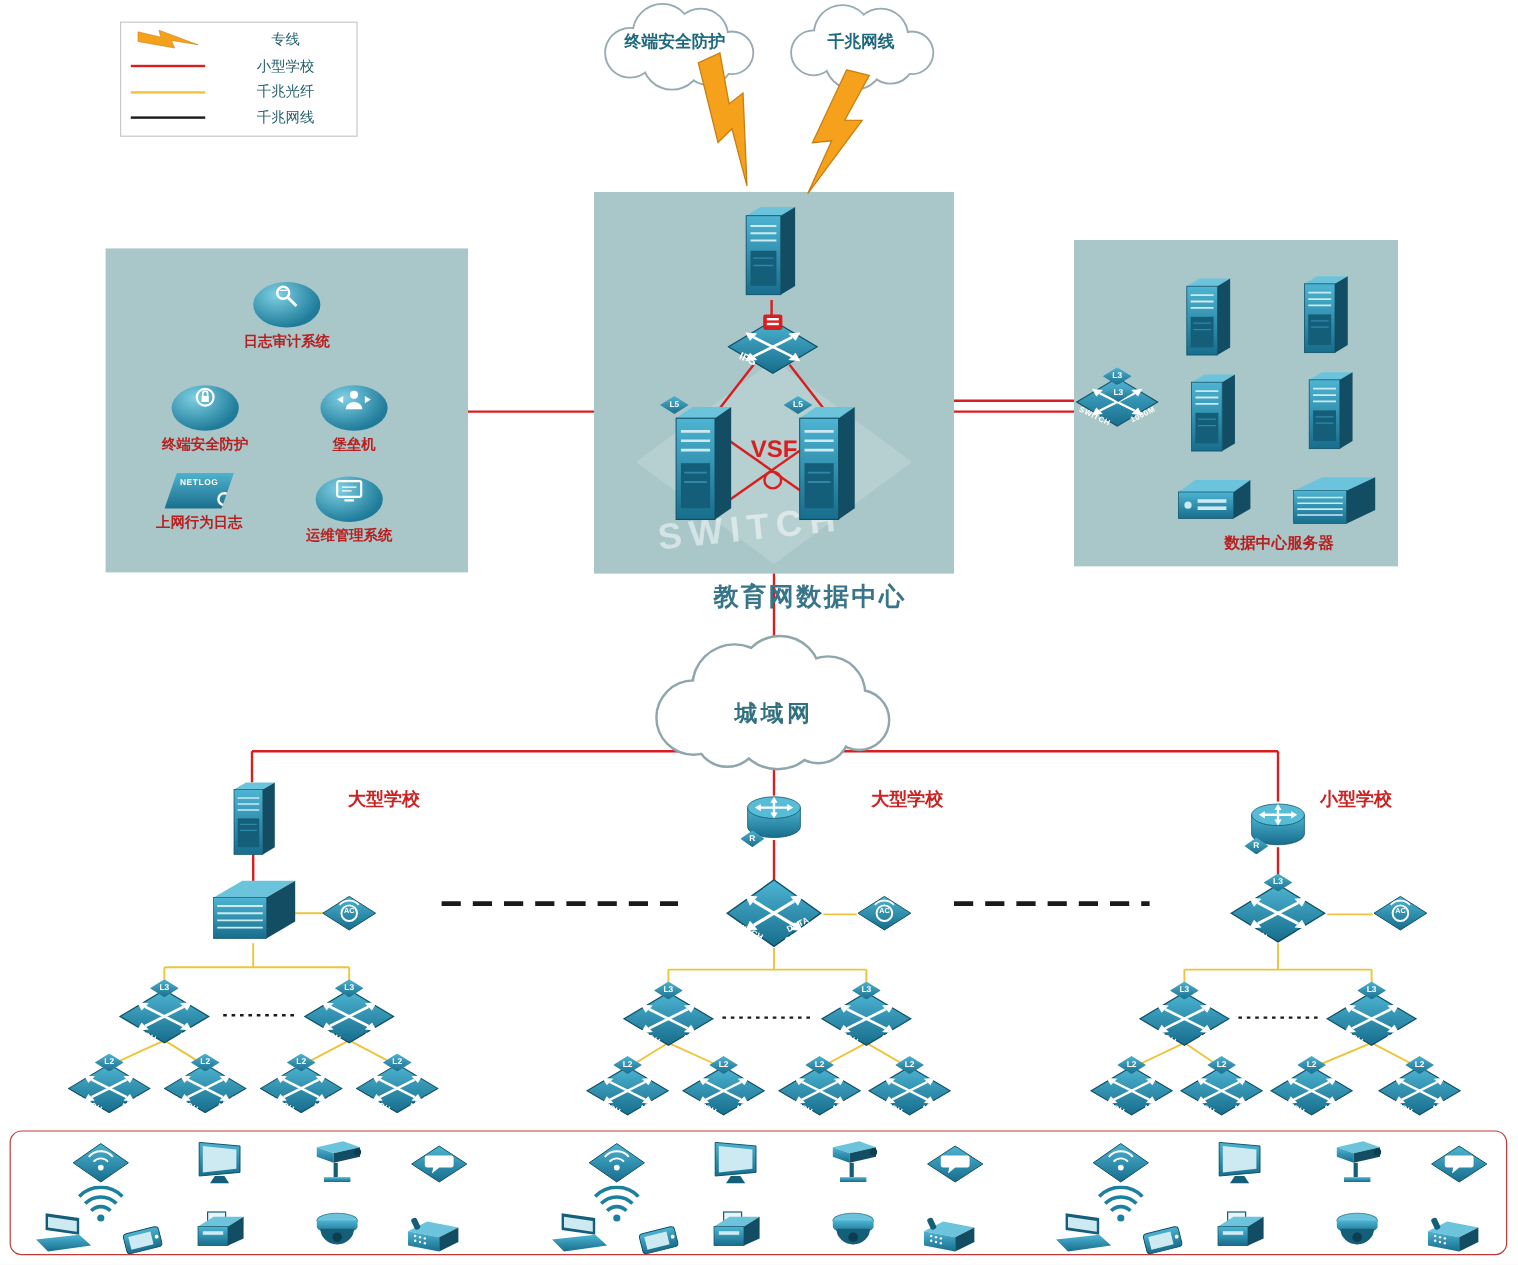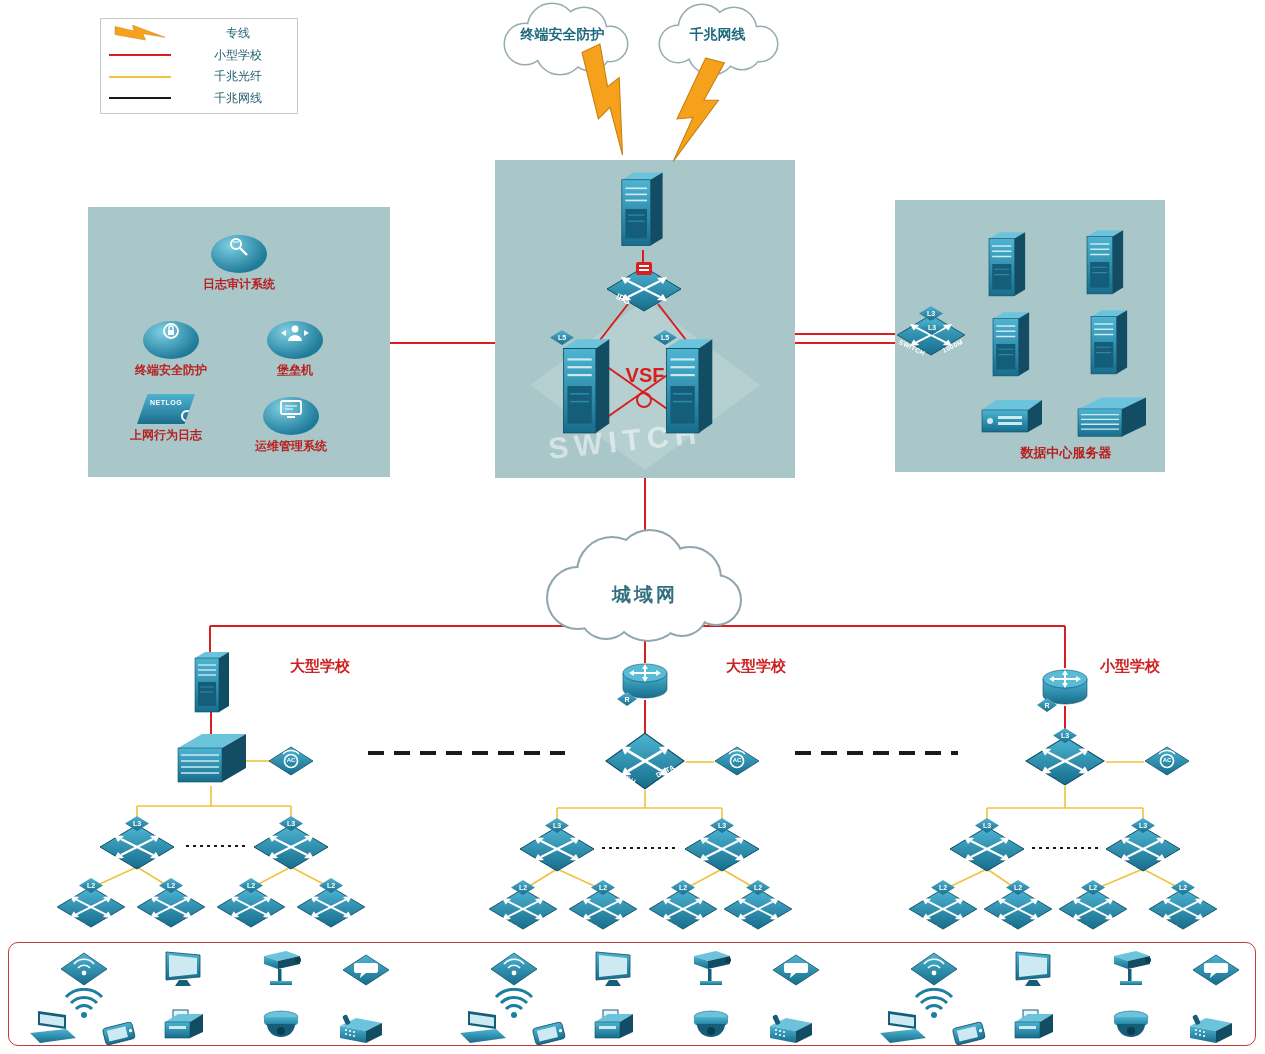--- a/index.html
+++ b/index.html
@@ -348,20 +348,21 @@
       </svg>
     <span class="badge core-badge">L5</span>
   </div>
   <div class="node" style="left:661px;top:336px;width:54px;height:100px">
     <svg viewBox="0 0 40 64" width="54" height="100" preserveAspectRatio="none">
         <use href="#tw"></use>
       </svg>
     <span class="badge core-badge">L5</span>
   </div>
   <div class="lbl" style="left:618px;top:364px;width:54px;text-align:center;color:#d81e1e;font-size:20px">VSF</div>
+  <div class="title" style="left:540px;top:483px;width:270px">教育网数据中心</div>
 
   <div class="sec" style="left:194px;top:228px">
     <div class="orb">
         <svg viewBox="0 0 26 24" width="28" height="24">
           <circle cx="10" cy="9" r="5" fill="none" stroke="#fff" stroke-width="2"></circle>
           <line x1="14" y1="13" x2="21" y2="20" stroke="#fff" stroke-width="2.4"></line>
           <line x1="7" y1="7" x2="13" y2="7" stroke="#fff"></line>
         </svg>
       </div>
     <div class="sec-label">日志审计系统</div>

